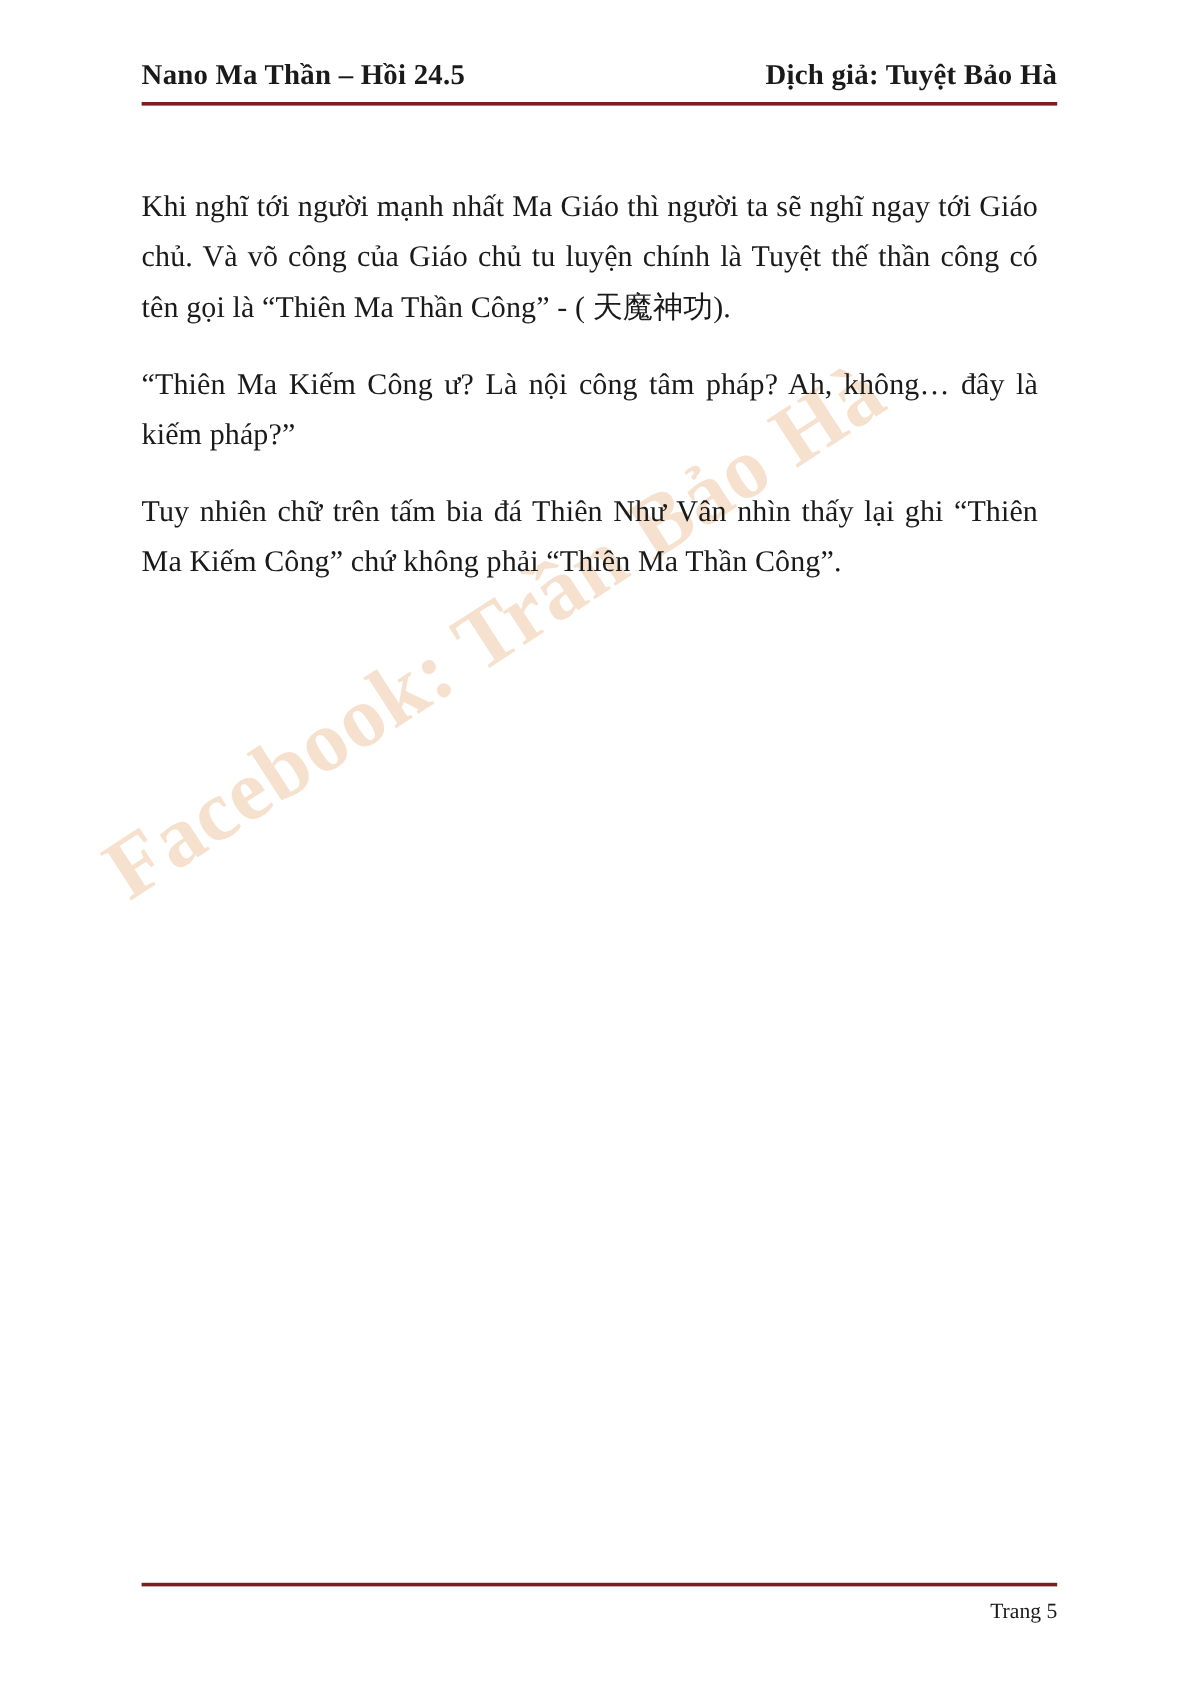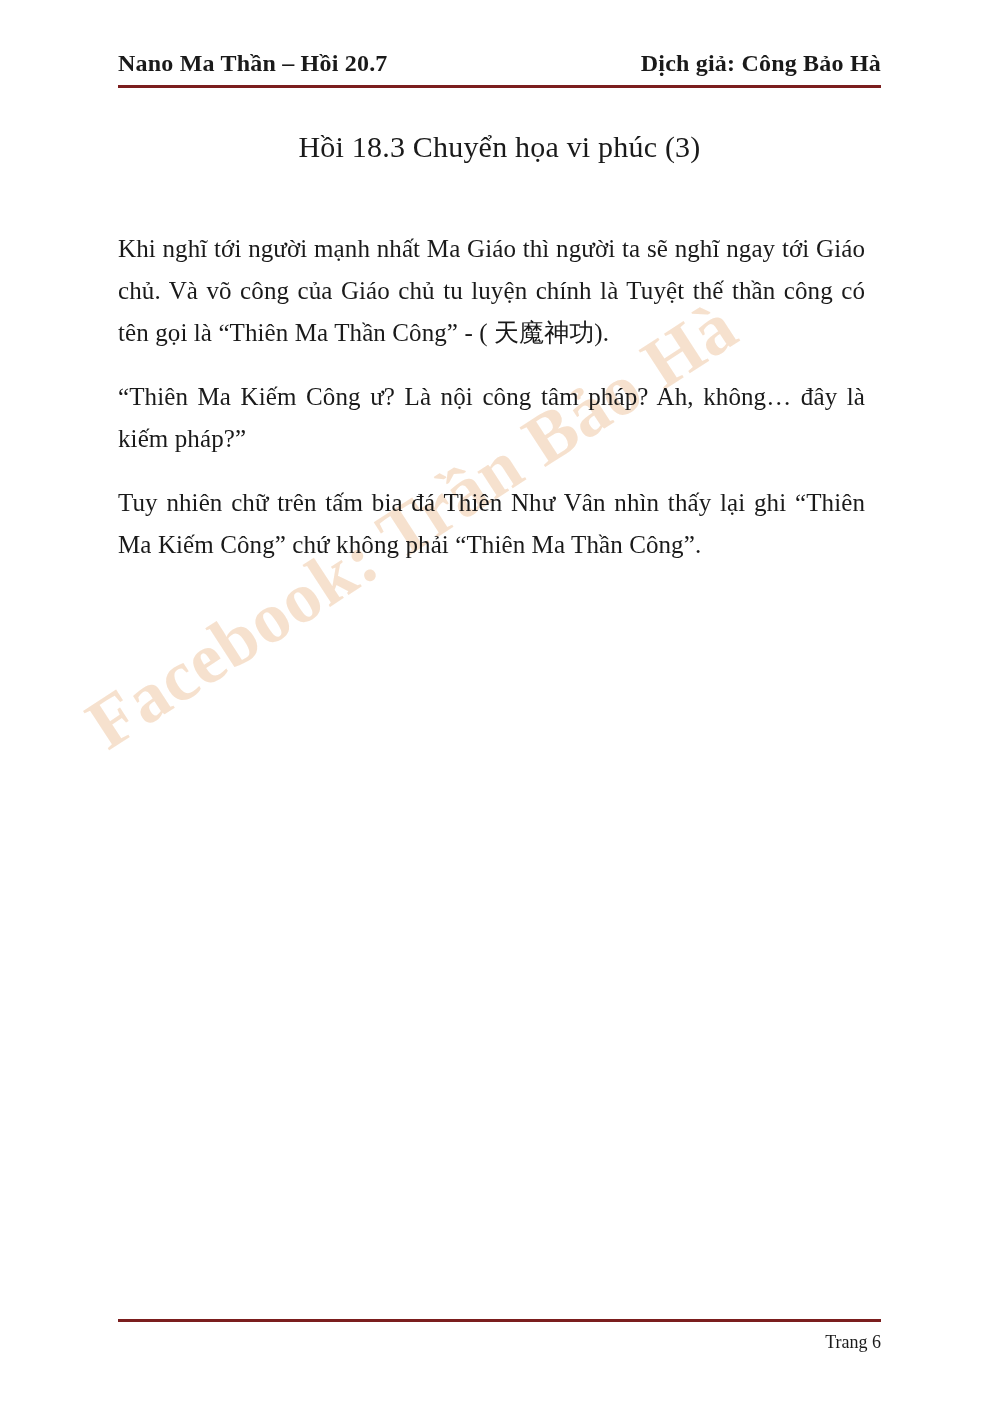--- a/index.html
+++ b/index.html
@@ -112,33 +112,32 @@
 
 <div class="page">
 
   <div class="watermark">
     <div class="watermark-text">Facebook: Trần Bảo Hà</div>
   </div>
 
   <div class="content">
 
     <div class="header">
-      <div>Nano Ma Thần – Hồi 20.7</div>
-      <div>Dịch giả: Công Bảo Hà</div>
+      <div>Nano Ma Thần – Hồi 24.5</div>
+      <div>Dịch giả: Tuyệt Bảo Hà</div>
     </div>
     <div class="header-rule"></div>
 
-    <h1 class="doc-title">Hồi 18.3 Chuyển họa vi phúc (3)</h1>
 
     <div class="body-text">
       <p class="para">Khi nghĩ tới người mạnh nhất Ma Giáo thì người ta sẽ nghĩ ngay tới Giáo chủ. Và võ công của Giáo chủ tu luyện chính là Tuyệt thế thần công có tên gọi là “Thiên Ma Thần Công” - ( 天魔神功).</p>
       <p class="para">“Thiên Ma Kiếm Công ư? Là nội công tâm pháp? Ah, không… đây là kiếm pháp?”</p>
       <p class="para">Tuy nhiên chữ trên tấm bia đá Thiên Như Vân nhìn thấy lại ghi “Thiên Ma Kiếm Công” chứ không phải “Thiên Ma Thần Công”.</p>
     </div>
 
   </div>
 
   <div class="footer">
     <div class="footer-rule"></div>
-    <div class="footer-text">Trang 6</div>
+    <div class="footer-text">Trang 5</div>
   </div>
 
 </div>
 
 </body></html>

